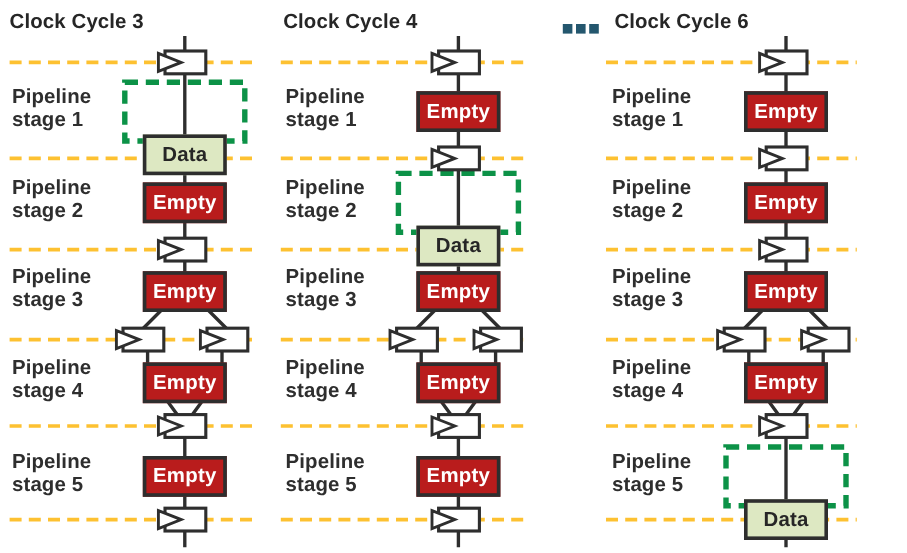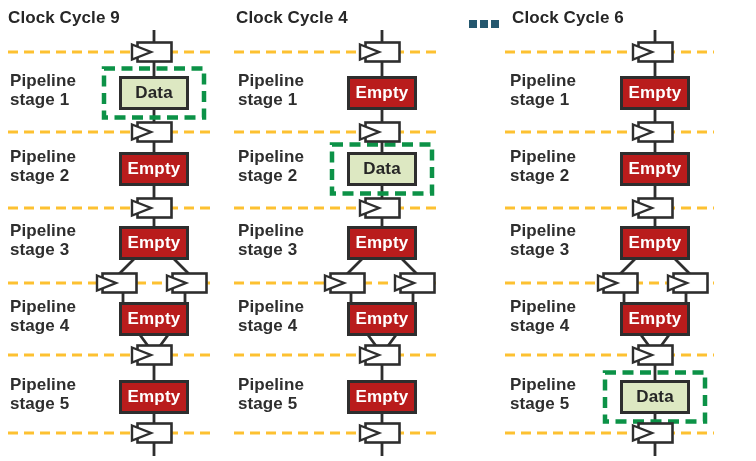--- a/index.html
+++ b/index.html
@@ -16,21 +16,21 @@
   .ellipsis i{width:8px;height:8px;background:#24576e;display:block;}
   .stage-label{
     position:absolute;width:80px;font-size:17px;font-weight:700;color:#2e2e2e;
     line-height:19px;letter-spacing:.1px;
   }
   .stage-box{
     position:absolute;width:70px;height:34px;box-sizing:border-box;border:3px solid #2e2e2e;
     display:flex;align-items:center;justify-content:center;
     font-size:17px;font-weight:700;letter-spacing:.2px;
   }
-  .stage-box.data{background:#dde8c2;color:#262626;}
+  .stage-box.data{background:#dde8c2;color:#262626;margin-top:36px;}
   .stage-box.empty{background:#b91c1c;color:#ffffff;}
   .register{position:absolute;overflow:visible;}
 </style>
 </head>
 <body>
 
 <div id="diagram">
   <svg id="lines-svg" width="756" height="461" viewBox="0 0 756 461">
       <line x1="8" x2="213" y1="52" y2="52" stroke="#FDC131" stroke-width="3" stroke-dasharray="10 6"></line>
       <line x1="8" x2="213" y1="132" y2="132" stroke="#FDC131" stroke-width="3" stroke-dasharray="10 6"></line>
@@ -50,21 +50,21 @@
       <rect x="332" y="144.5" width="100" height="49" fill="none" stroke="#0C9247" stroke-width="4.5" stroke-dasharray="11 6.5"></rect>
       <line x1="505" x2="714" y1="52" y2="52" stroke="#FDC131" stroke-width="3" stroke-dasharray="10 6"></line>
       <line x1="505" x2="714" y1="132" y2="132" stroke="#FDC131" stroke-width="3" stroke-dasharray="10 6"></line>
       <line x1="505" x2="714" y1="208" y2="208" stroke="#FDC131" stroke-width="3" stroke-dasharray="10 6"></line>
       <line x1="505" x2="714" y1="283" y2="283" stroke="#FDC131" stroke-width="3" stroke-dasharray="10 6"></line>
       <line x1="505" x2="714" y1="355" y2="355" stroke="#FDC131" stroke-width="3" stroke-dasharray="10 6"></line>
       <line x1="505" x2="714" y1="433" y2="433" stroke="#FDC131" stroke-width="3" stroke-dasharray="10 6"></line>
       <path d="M655 30 V244 M635 259 L620 274 M675 259 L690 274 M624 291 V304 M686 291 V304 M641 335 L652 350 M669 335 L658 350 M655 346 V456" stroke="#2E2E2E" stroke-width="2.8" fill="none"></path>
       <rect x="605" y="372.5" width="100" height="49" fill="none" stroke="#0C9247" stroke-width="4.5" stroke-dasharray="11 6.5"></rect>
     </svg>
-  <div class="col-title" style="left: 8px; color: rgb(38, 38, 38);">Clock Cycle 9</div>
+  <div class="col-title" style="left: 8px; color: rgb(38, 38, 38);">Clock Cycle 3</div>
   <div class="col-title" style="left: 236px; color: rgb(38, 38, 38);">Clock Cycle 4</div>
   <div class="ellipsis">
     <i style="background: rgb(36, 87, 110);"></i>
       <i style="background: rgb(36, 87, 110);"></i>
       <i style="background: rgb(36, 87, 110);"></i>
   </div>
   <div class="col-title" style="left: 512px; color: rgb(38, 38, 38);">Clock Cycle 6</div>
 <svg width="46" height="22" viewBox="0 0 46 22" class="register" style="left: 126.5px; top: 41px;">
       <rect x="10.5" y="1.5" width="34" height="19" fill="#FFFFFF" stroke="#2E2E2E" stroke-width="2.6"></rect>
       <polygon points="5,3.5 24,11 5,18.5" fill="#FFFFFF" stroke="#2E2E2E" stroke-width="2.4" stroke-linejoin="miter"></polygon>

